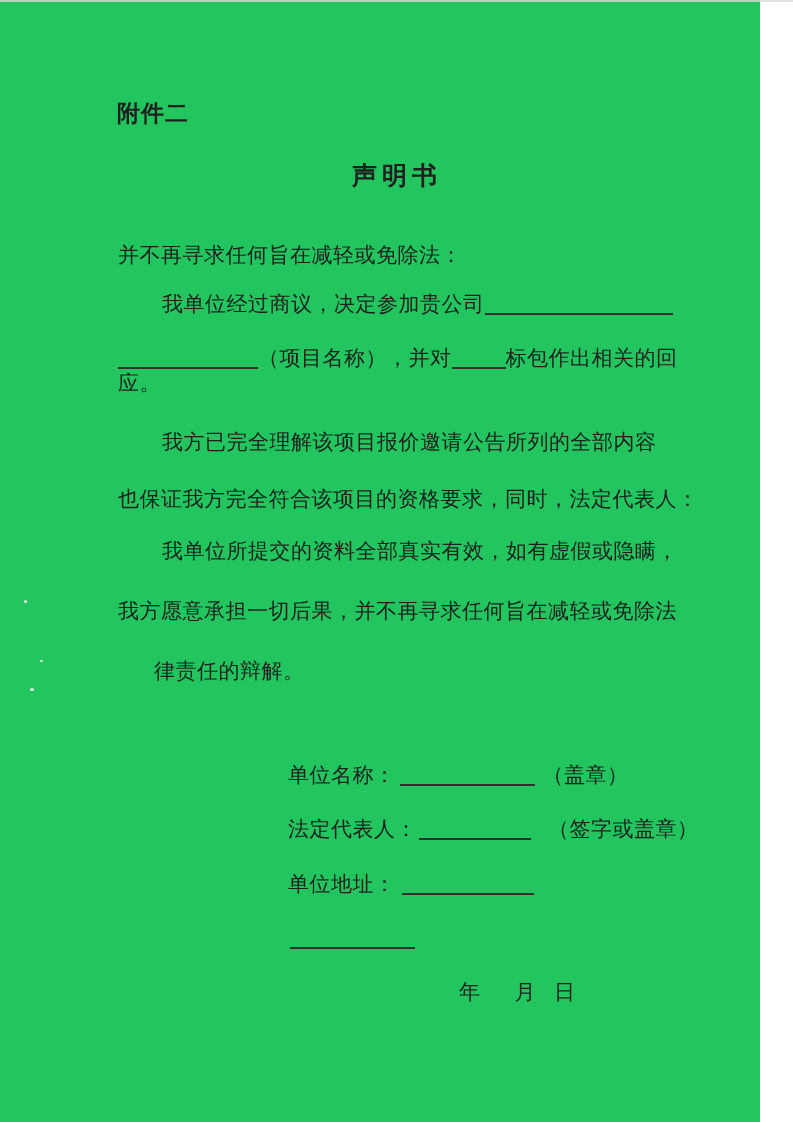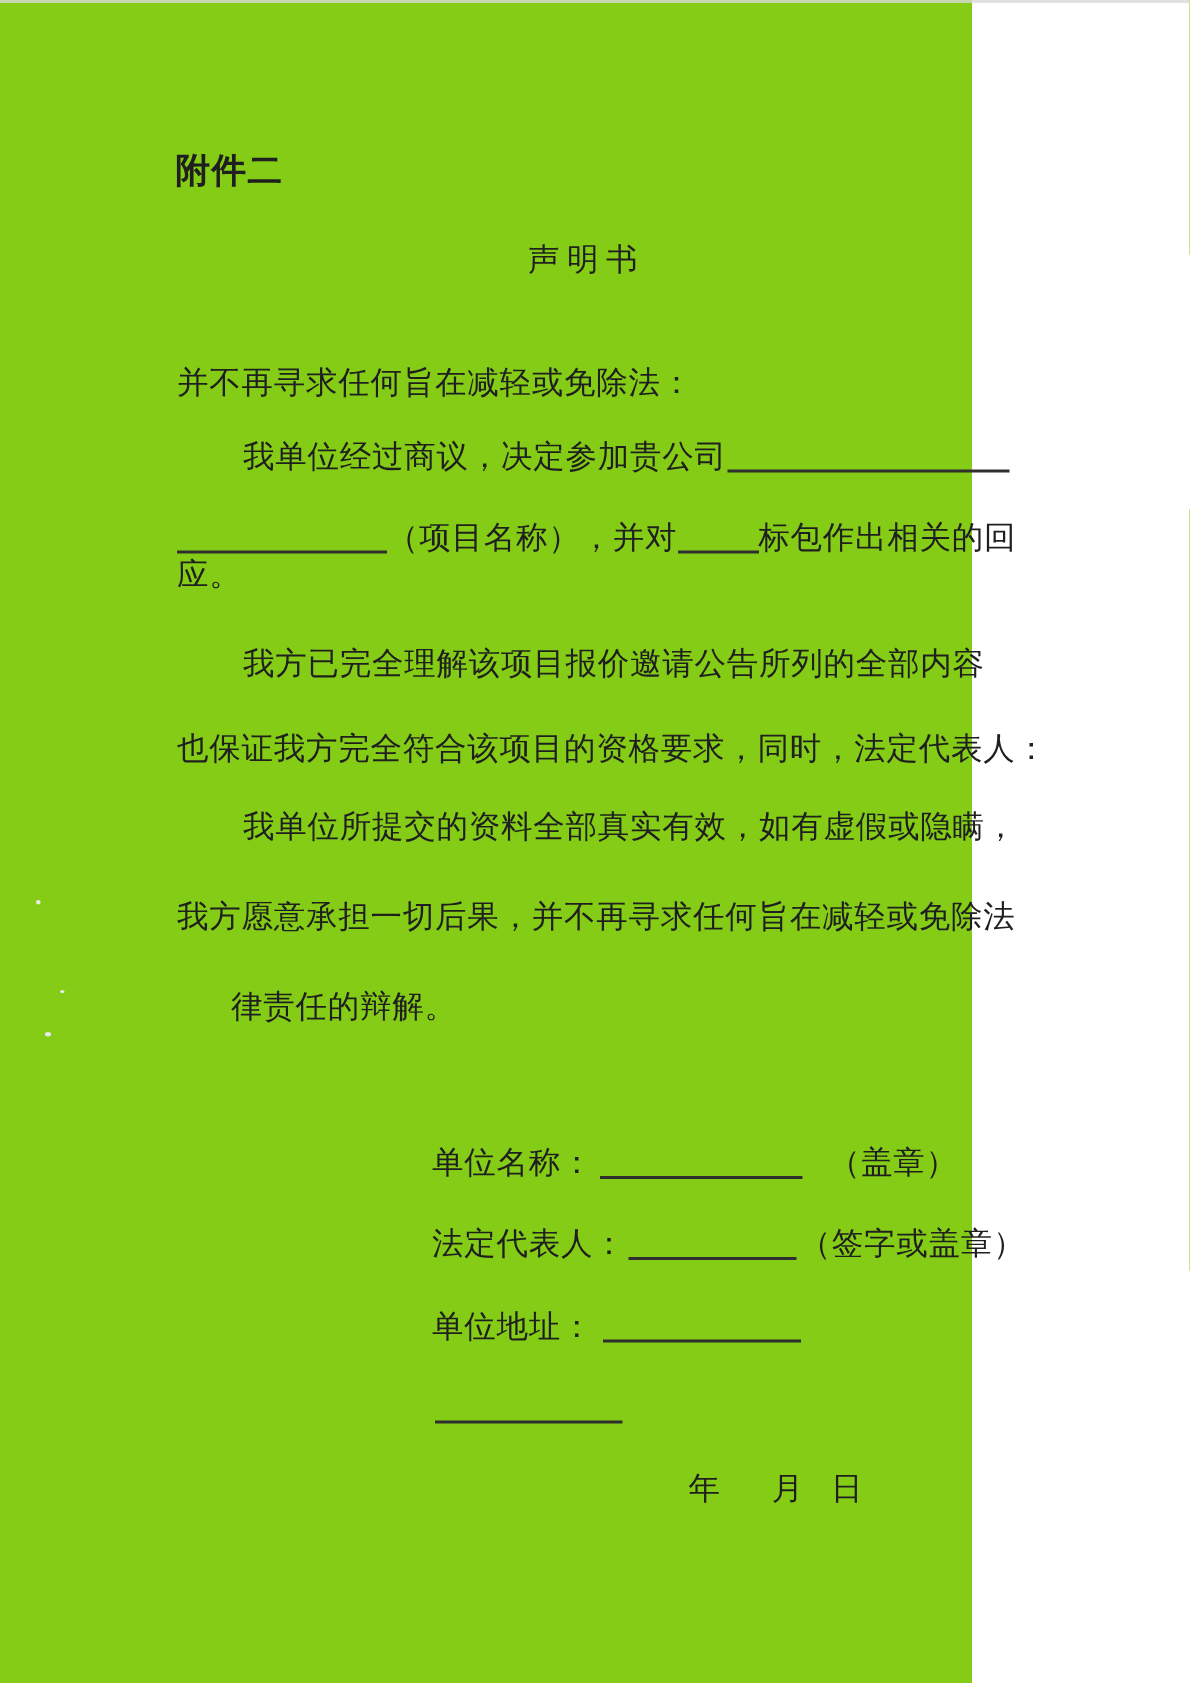--- a/index.html
+++ b/index.html
@@ -5,22 +5,22 @@
   html,body{margin:0;padding:0;}
   body{
     width:793px;height:1122px;
     background:#ffffff;
     font-family:"Liberation Serif","DejaVu Serif",serif;
     color:#1f1f1f;
     overflow:hidden;
   }
   .page{
     position:relative;
-    width:648px;height:1122px;
-    background:#84cc16;
+    width:760px;height:1122px;
+    background:#22c55e;
   }
   
   .scan-edge-top{
     position:absolute;left:0;top:0;width:793px;height:2px;
     background:#d9d9d9;opacity:.8;
   }
   .speck{position:absolute;background:#e9e9e9;border-radius:50%;}
   .speck.s1{left:30px;top:688px;width:4px;height:3px;}
   .speck.s2{left:24px;top:600px;width:3px;height:3px;}
   .speck.s3{left:40px;top:660px;width:3px;height:2px;}
@@ -31,21 +31,21 @@
     font-size:21px;
     line-height:1;
     letter-spacing:.5px;
     color:#1f1f1f;
   }
   .heading{
     font-family:"Liberation Sans","DejaVu Sans",sans-serif;
     font-weight:bold;
   }
   .attachment{left:117px;top:102px;font-size:23px;letter-spacing:1px;}
-  .title{left:352px;top:163px;font-size:21px;letter-spacing:5px;font-weight:400;}
+  .title{left:352px;top:163px;font-size:25px;letter-spacing:5px;font-weight:700;}
 
   .salutation{left:118px;top:245px;}
   .p1l1{left:162px;top:292px;}
   .p1l2{left:118px;top:346px;}
   .p1l3{left:118px;top:373px;}
   .p2l1{left:162px;top:432px;}
   .p2l2{left:118px;top:489px;}
   .p3l1{left:162px;top:541px;}
   .p3l2{left:118px;top:601px;}
   .p3l3{left:118px;top:661px;margin-left:36px;}
@@ -63,22 +63,22 @@
     vertical-align:-4px;
   }
   .blank.w188{width:188px;}
   .blank.w140{width:140px;}
   .blank.w54{width:54px;}
   .blank.w135{width:135px;margin-left:4px;}
   .blank.w112{width:112px;margin-left:2px;}
   .blank.w132{width:132px;margin-left:6px;}
   .blank.w125{width:125px;margin-left:2px;}
 
-  .suffix-gap{margin-left:18px;}
-  .suffix-gap-sm{margin-left:2px;text-align:center;}
+  .suffix-gap{margin-left:8px;}
+  .suffix-gap-sm{margin-left:17px;text-align:center;}
   .date-year{margin-right:34px;}
   .date-month{margin-right:18px;}
 </style>
 </head>
 <body>
 
 <div class="page">
 
   <div class="scan-edge-top"></div>
   <div class="speck s1"></div>

